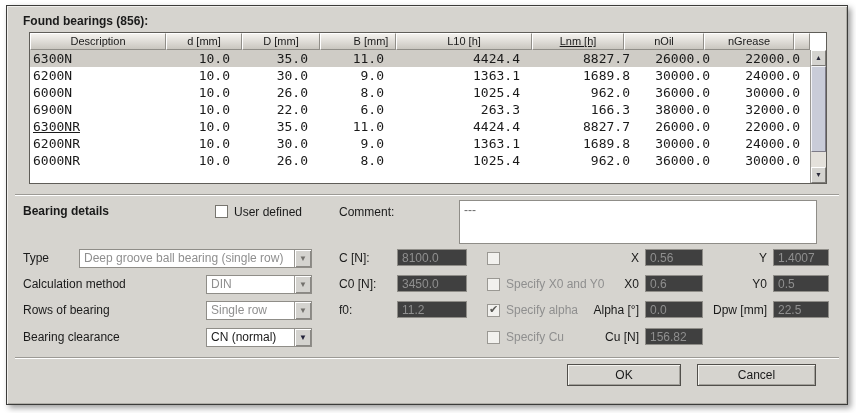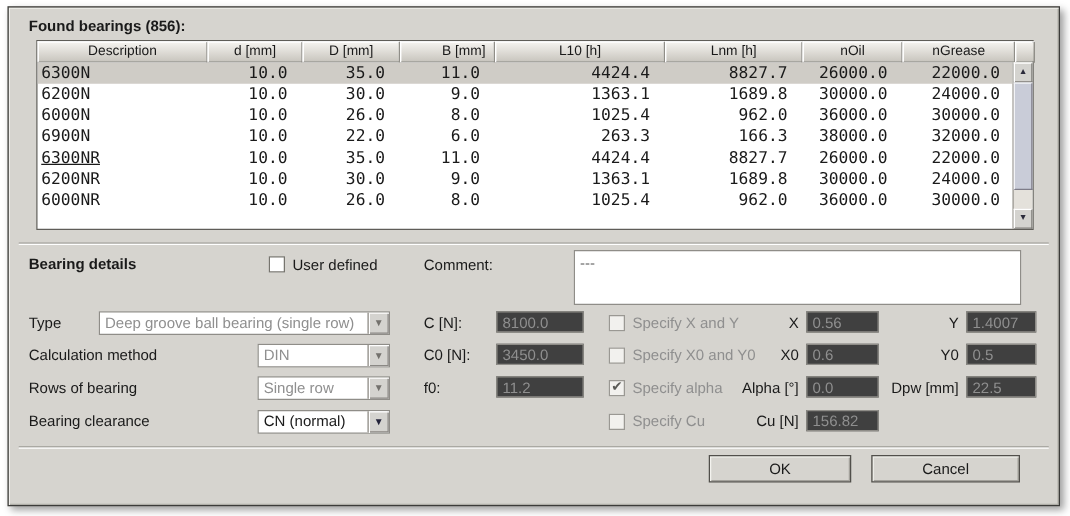--- a/index.html
+++ b/index.html
@@ -83,21 +83,21 @@
 
   <div class="lbl bold" style="left:16px; top:6px;">Found bearings (856):</div>
 
   <div class="table">
     <div class="thead" id="thead">
         <div class="th" style="width: 136px;">Description</div>
         <div class="th" style="width: 76px;">d [mm]</div>
         <div class="th" style="width: 78px;">D [mm]</div>
         <div class="th" style="width: 76px; padding-left: 26px;">B [mm]</div>
         <div class="th" style="width: 136px;">L10 [h]</div>
-        <div class="th" style="width: 110px;">Lnm [h]</div>
+        <div class="th" style="width: 92px; text-decoration: underline;">Lnm [h]</div>
         <div class="th" style="width: 80px;">nOil</div>
         <div class="th" style="width: 90px;">nGrease</div>
         <div class="th" style="width: 16px;"></div>
       </div>
     <div class="tbody" id="tbody">
         <div class="trow selected">
           <div class="cell name" style="width: 136px;">6300N</div>
           <div class="cell num" style="width: 76px;">10.0</div>
           <div class="cell num" style="width: 78px;">35.0</div>
           <div class="cell num" style="width: 76px;">11.0</div>
@@ -183,21 +183,20 @@
   <div class="commentbox" style="left:452px; top:194px; width:358px; height:44px; color:#6a6a6a;">---</div>
 
   <div class="lbl" style="left:16px; top:243px;">Type</div>
   <div class="combo disabled" style="left:72px; top:243px; width:233px;">
     <span class="combo-text gray">Deep groove ball bearing (single row)</span>
     <i class="arrowbtn">▼</i>
   </div>
   <div class="lbl" style="left:332px; top:243px;">C [N]:</div>
   <div class="field gray" style="left:390px; top:243px; width:70px;">8100.0</div>
   <span class="cb disabled" style="left:480px; top:246px;"></span>
-  <div class="lbl gray" style="left:499px; top:243px;">Specify X and Y</div>
   <div class="lbl rlbl" style="right:208px; top:243px;">X</div>
   <div class="field gray" style="left:638px; top:243px; width:58px;">0.56</div>
   <div class="lbl rlbl" style="right:80px; top:243px;">Y</div>
   <div class="field gray" style="left:766px; top:243px; width:56px;">1.4007</div>
 
   <div class="lbl" style="left:16px; top:269px;">Calculation method</div>
   <div class="combo disabled" style="left:199px; top:269px; width:106px;">
     <span class="combo-text gray">DIN</span>
     <i class="arrowbtn">▼</i>
   </div>

